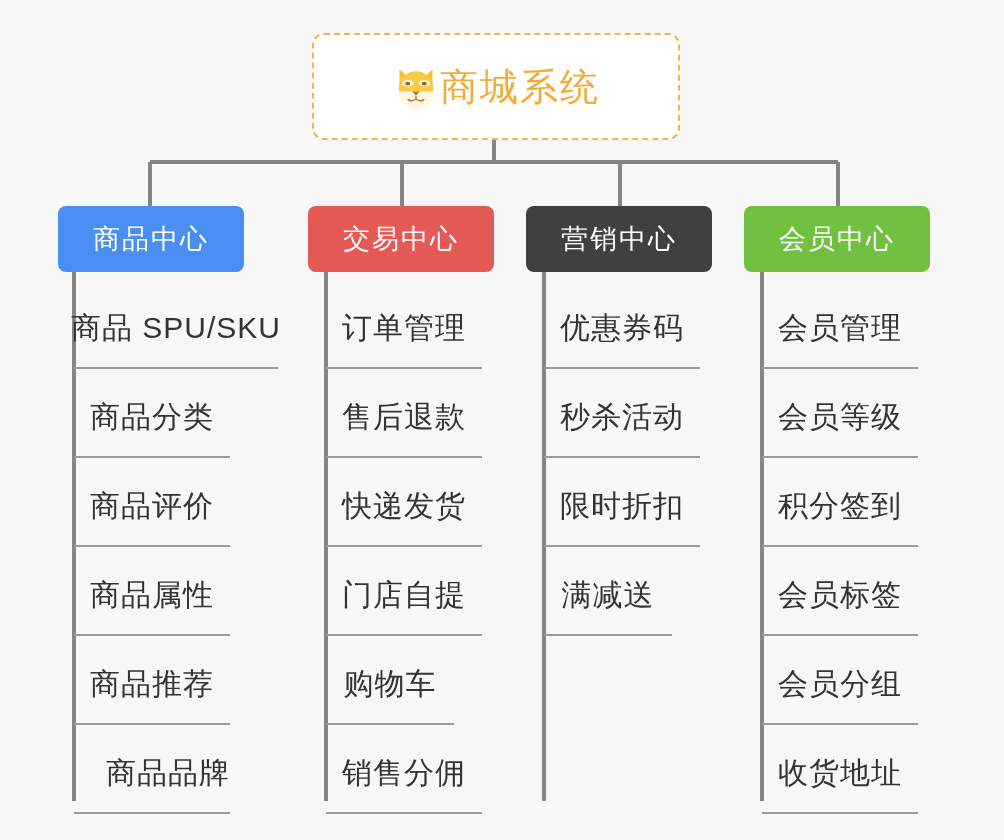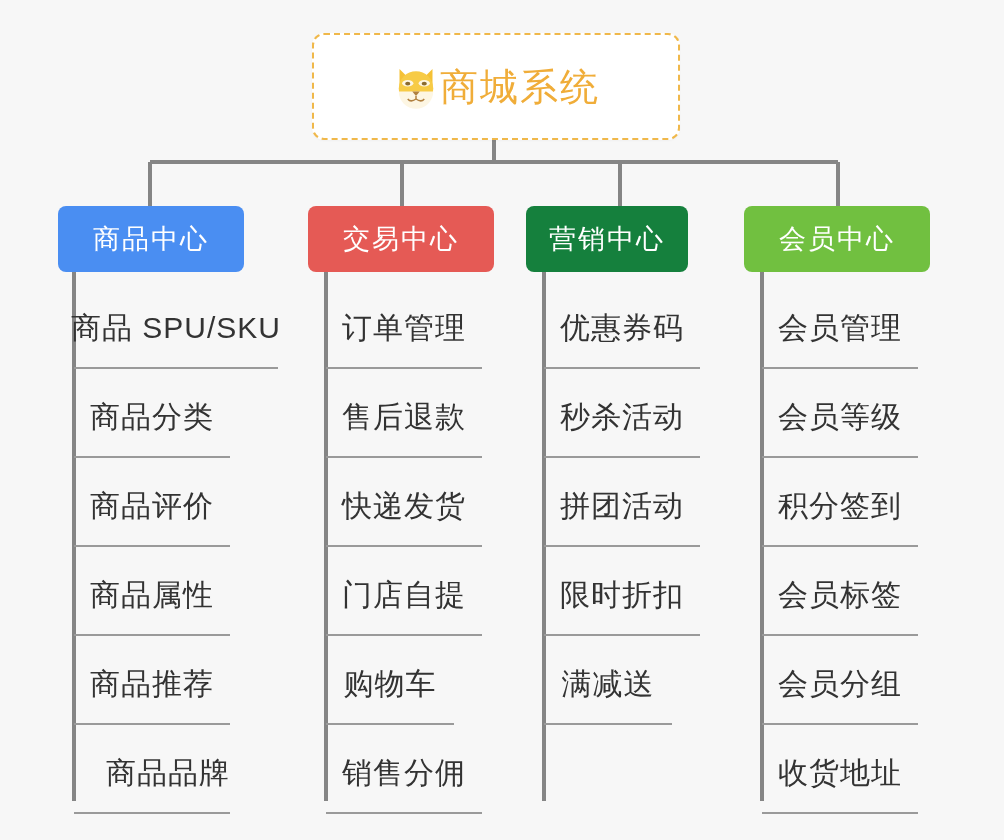--- a/index.html
+++ b/index.html
@@ -135,21 +135,21 @@
   </div>
 
   <div class="cat-box" style="left:58px; top:206px; width:186px; background:#4a8ef2;">
     <span>商品中心</span>
   </div>
 
   <div class="cat-box" style="left:308px; top:206px; width:186px; background:#e55a55;">
     <span>交易中心</span>
   </div>
 
-  <div class="cat-box" style="left:526px; top:206px; width:162px; background:#15803d;">
+  <div class="cat-box" style="left:526px; top:206px; width:186px; background:#404040;">
     <span>营销中心</span>
   </div>
 
   <div class="cat-box" style="left:744px; top:206px; width:186px; background:#71c040;">
     <span>会员中心</span>
   </div>
 
   <div class="column" style="left:74px; width:204px;">
     <div class="leaf">
         <span class="leaf-label">商品 SPU/SKU</span>
@@ -193,23 +193,20 @@
   </div>
 
   <div class="column" style="left:544px; width:156px;">
     <div class="leaf">
         <span class="leaf-label">优惠券码</span>
       </div>
     <div class="leaf">
         <span class="leaf-label">秒杀活动</span>
       </div>
     <div class="leaf">
-        <span class="leaf-label">拼团活动</span>
-      </div>
-    <div class="leaf">
         <span class="leaf-label">限时折扣</span>
       </div>
     <div class="leaf" style="width:128px;">
         <span class="leaf-label">满减送</span>
       </div>
   </div>
 
   <div class="column" style="left:762px; width:156px;">
     <div class="leaf">
         <span class="leaf-label">会员管理</span>

